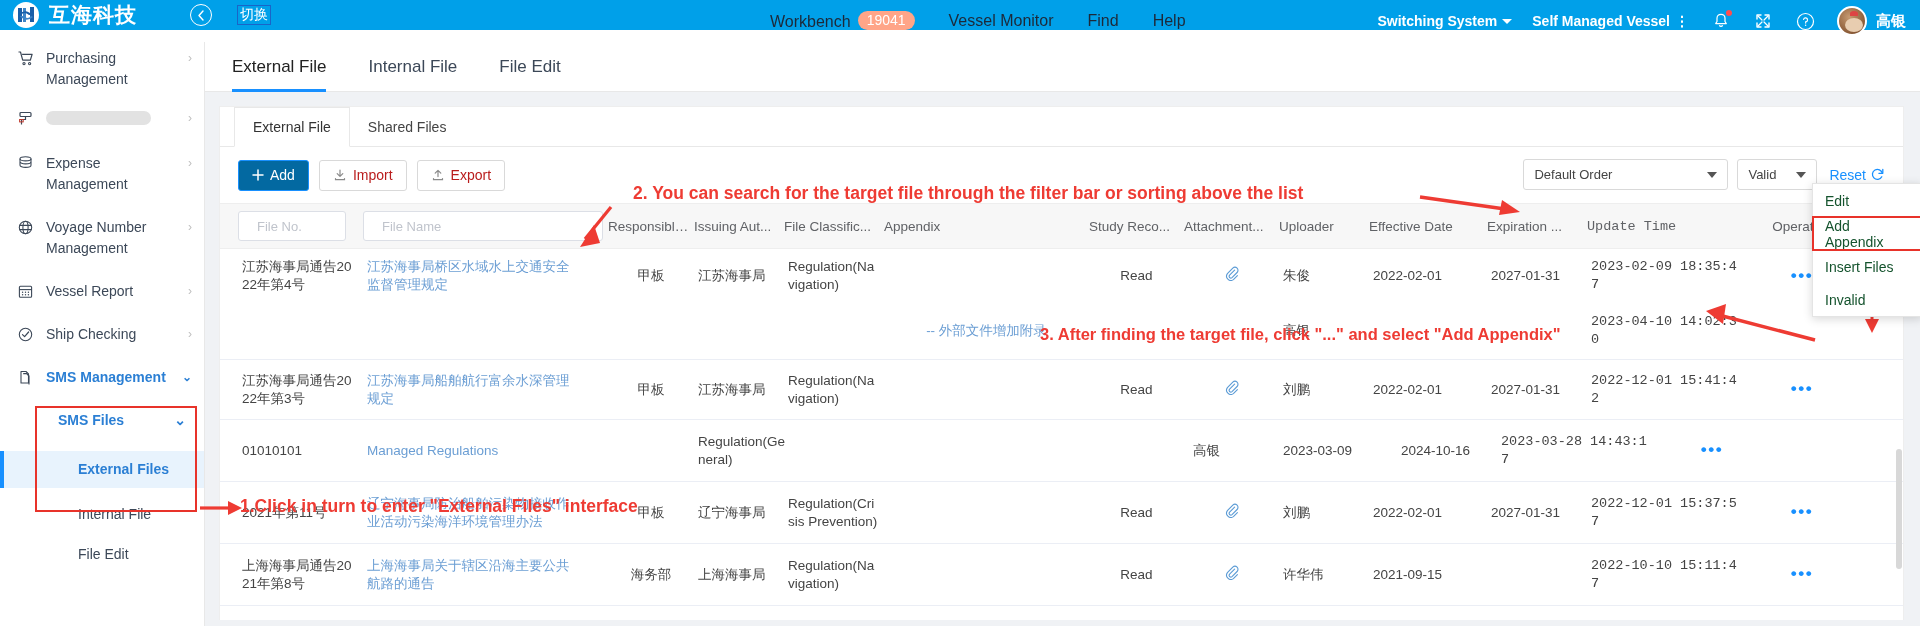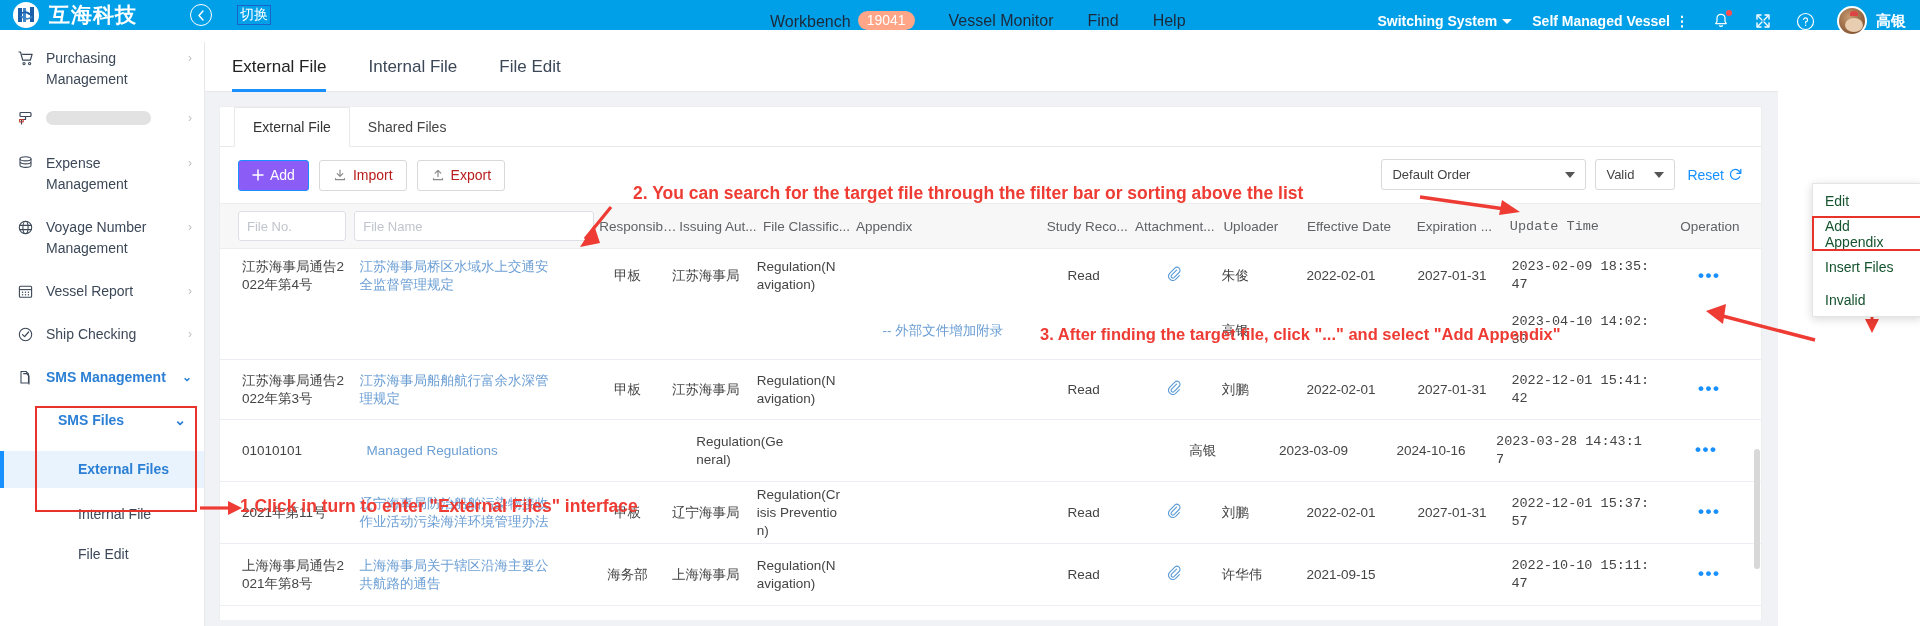--- a/index.html
+++ b/index.html
@@ -118,21 +118,21 @@
     position: absolute; left: 0; top: 0; width: 4px; height: 100%;
     background: #1890ff;
   }
   .red-box {
     position: absolute; border: 2px solid #e8332a; pointer-events: none;
   }
 
   
   .main {
     position: absolute; top: 42px; left: 205px;
-    width: 1573px; height: 584px; background: #f0f2f5;
+    width: 1715px; height: 584px; background: #f0f2f5;
   }
   .tabbar {
     height: 50px; background: #fff; display: flex; align-items: center;
     padding-left: 27px; border-bottom: 1px solid #e8e8e8;
   }
   .tab {
     font-size: 17px; color: #3c4858; margin-right: 42px; height: 50px;
     display: flex; align-items: center; position: relative;
   }
   .tab.sel { color: #222; }
@@ -156,21 +156,21 @@
   .toolbar {
     height: 56px; display: flex; align-items: center; padding: 0 18px;
     position: relative;
   }
   .btn {
     height: 31px; border-radius: 3px; font-size: 14px;
     display: inline-flex; align-items: center; padding: 0 13px;
     border: 1px solid #d9d9d9; background: #fff; color: #b91c1c;
     margin-right: 10px; white-space: nowrap;
   }
-  .btn.primary { background: #8b5cf6; border-color: #1890ff; color: #fff; }
+  .btn.primary { background: #0369a1; border-color: #1890ff; color: #fff; }
   .btn .gl { margin-right: 6px; font-size: 14px; display:inline-flex; }
   .tb-right {
     position: absolute; right: 18px; top: 12px;
     display: flex; align-items: center;
   }
   .select {
     height: 31px; border: 1px solid #d9d9d9; border-radius: 3px;
     background: #fff; font-size: 13px; color: #444;
     display: flex; align-items: center; padding: 0 10px;
     position: relative;
@@ -192,21 +192,21 @@
     border-top: 1px solid #eee; border-bottom: 1px solid #eee;
     padding-left: 18px;
   }
   .th {
     font-size: 13.5px; color: #606266; white-space: nowrap;
     overflow: hidden; text-overflow: ellipsis;
   }
   .finput {
     height: 30px; border: 1px solid #dcdfe6; border-radius: 3px;
     background: #fff; font-size: 13px; color: #c0c4cc;
-    display: flex; align-items: center; padding: 0 8px;
+    display: flex; align-items: center; padding: 0 18px;
   }
   .tbody { position: relative; }
   .trow {
     display: flex; align-items: center;
     border-bottom: 1px solid #ebeef5; padding-left: 18px;
     font-size: 13.5px; color: #444;
   }
   .td { padding: 6px 4px; line-height: 18px; word-break: break-all; }
   .td.blue { color: #6b9ed4; }
   .td.ctr { text-align: center; }

